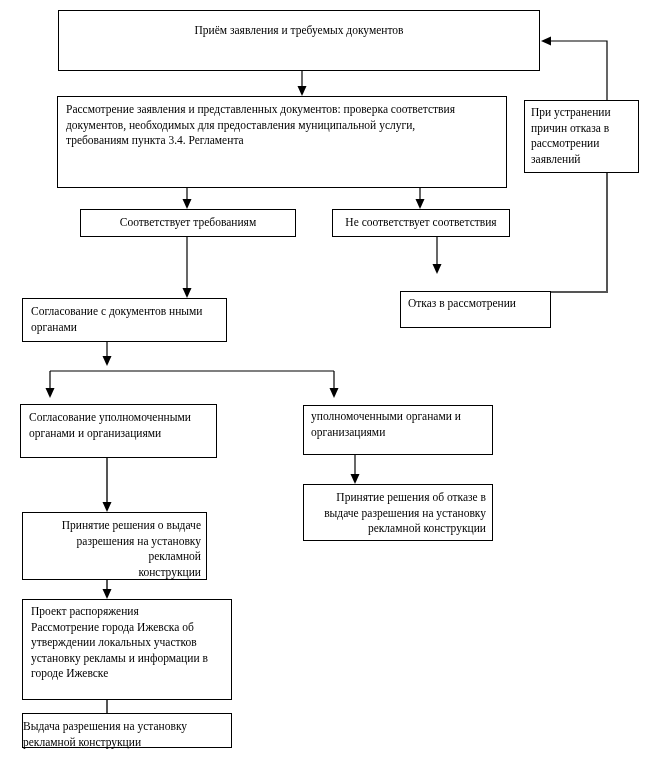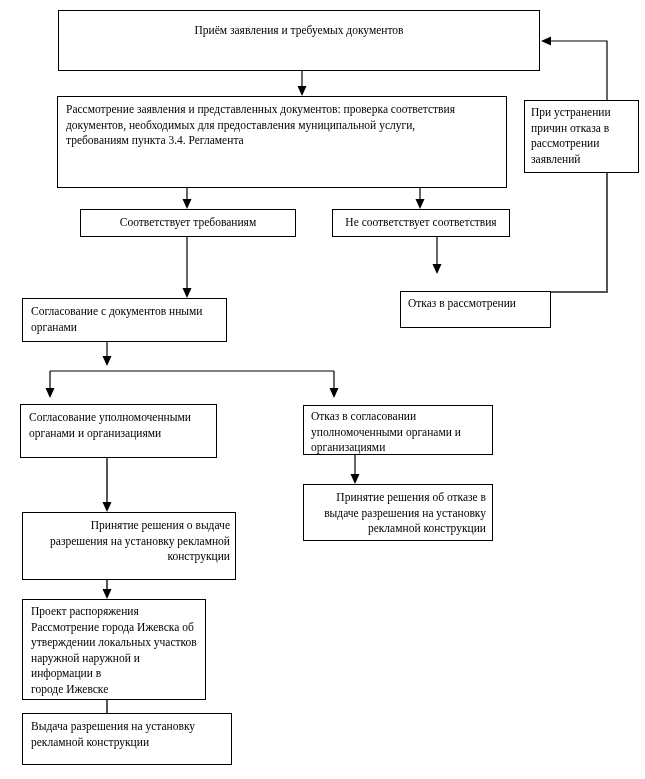--- a/index.html
+++ b/index.html
@@ -132,43 +132,42 @@
     <span class="txt">Согласование с документов нными</span>
     <span class="txt">органами</span>
   </div>
 
   <div class="node left" style="left:20px; top:404px; width:197px; height:54px; padding:5px 8px;">
     <span class="txt">Согласование  уполномоченными</span>
     <span class="txt">органами и организациями</span>
   </div>
 
   <div class="node left" style="left:303px; top:405px; width:190px; height:50px; padding:3px 7px;">
-    <span class="txt">Отказ в согласовании</span>
     <span class="txt">уполномоченными   органами и</span>
     <span class="txt">организациями</span>
   </div>
 
   <div class="node center" style="left:303px; top:484px; width:190px; height:57px; padding:5px 6px;">
     <span class="txt">Принятие решения об отказе в</span>
     <span class="txt">выдаче разрешения на установку</span>
     <span class="txt">рекламной конструкции</span>
   </div>
 
-  <div class="node center" style="left:22px; top:512px; width:214px; height:68px; padding:5px 5px;">
+  <div class="node center" style="left:22px; top:512px; width:185px; height:68px; padding:5px 5px;">
     <span class="txt">Принятие решения о выдаче</span>
     <span class="txt">разрешения на установку рекламной</span>
     <span class="txt">конструкции</span>
   </div>
 
-  <div class="node left" style="left:22px; top:599px; width:184px; height:101px; padding:4px 8px;">
+  <div class="node left" style="left:22px; top:599px; width:210px; height:101px; padding:4px 8px;">
     <span class="txt">Проект распоряжения</span>
     <span class="txt">Рассмотрение города Ижевска  об</span>
     <span class="txt">утверждении локальных участков</span>
-    <span class="txt">наружной наружной и информации в</span>
+    <span class="txt">установку рекламы и информации в</span>
     <span class="txt">городе Ижевске</span>
   </div>
 
-  <div class="node left" style="left:22px; top:713px; width:210px; height:52px; padding:5px 8px;">
+  <div class="node left" style="left:22px; top:713px; width:210px; height:35px; padding:5px 0;">
     <span class="txt">Выдача  разрешения на установку</span>
     <span class="txt">рекламной конструкции</span>
   </div>
 
 </div>
 
 </body></html>

